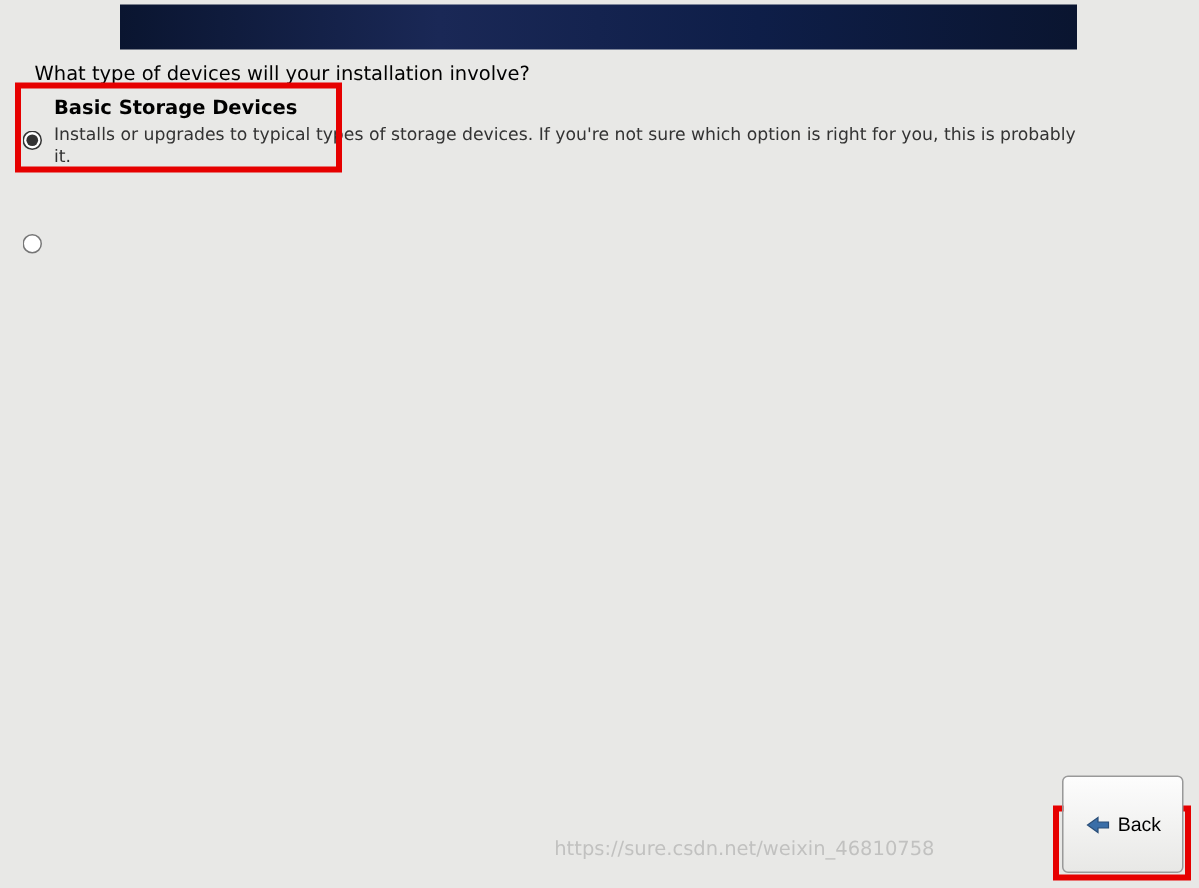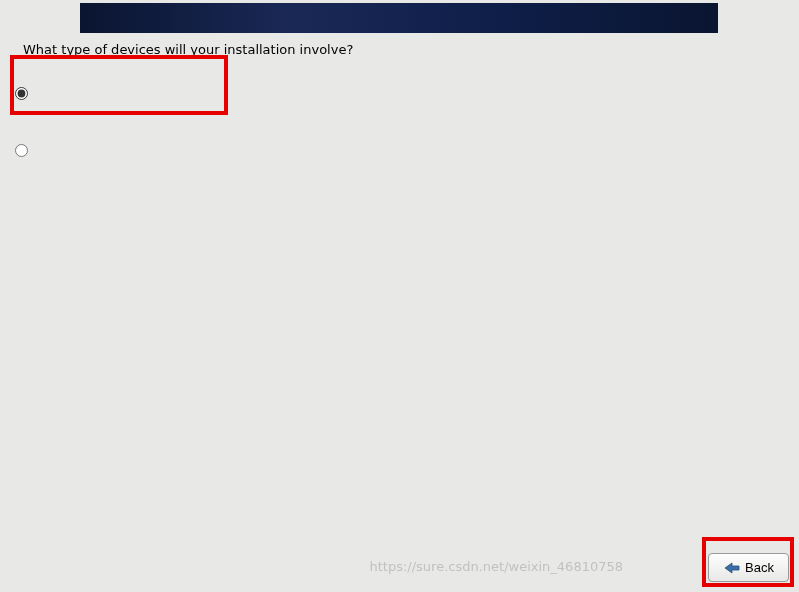--- a/index.html
+++ b/index.html
@@ -101,21 +101,21 @@
       right: 10px;
       display: flex;
       gap: 8px;
     }
     
     .nav-button {
       display: flex;
       align-items: center;
       justify-content: center;
       gap: 4px;
-      padding: 6px 14px;
+      padding: 24px 14px;
       font-size: 13px;
       background: linear-gradient(to bottom, #fdfdfd, #e8e8e6);
       border: 1px solid #999;
       border-radius: 4px;
       cursor: pointer;
       color: #000;
       min-width: 75px;
     }
     
     .arrow-icon {
@@ -138,20 +138,24 @@
 <body>
 
 <div class="header-bar"></div>
 
 <div class="question">What type of devices will your installation involve?</div>
 
 <div class="options-container">
 
   <label class="radio-option">
     <input type="radio" name="storage" class="radio-input" checked="" style="">
+    <div class="option-text">
+      <div class="option-title">Basic Storage Devices</div>
+      <div class="option-description">Installs or upgrades to typical types of storage devices.  If you're not sure which option is right for you, this is probably it.</div>
+    </div>
   </label>
 
   <label class="radio-option">
     <input type="radio" name="storage" class="radio-input" style="">
     <div class="option-text">
     </div>
   </label>
 
 </div>
 

